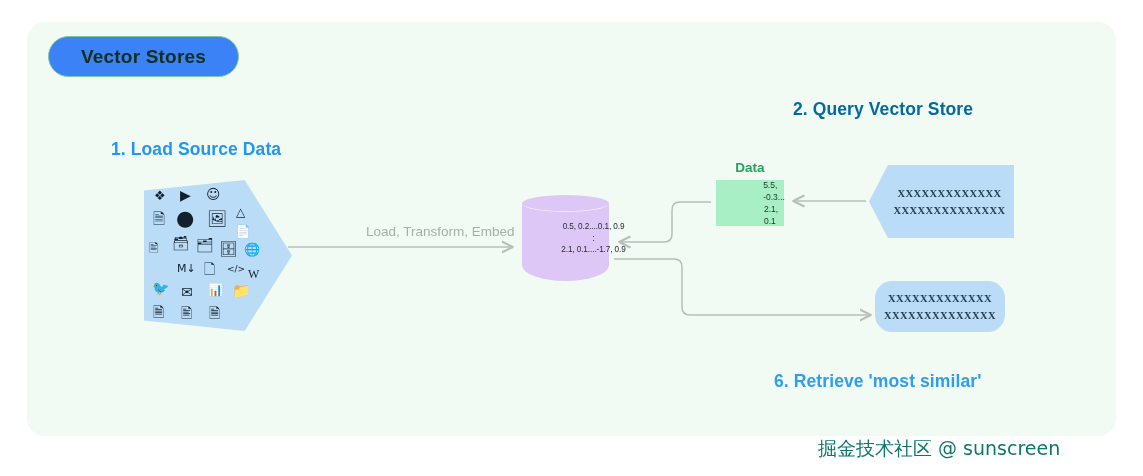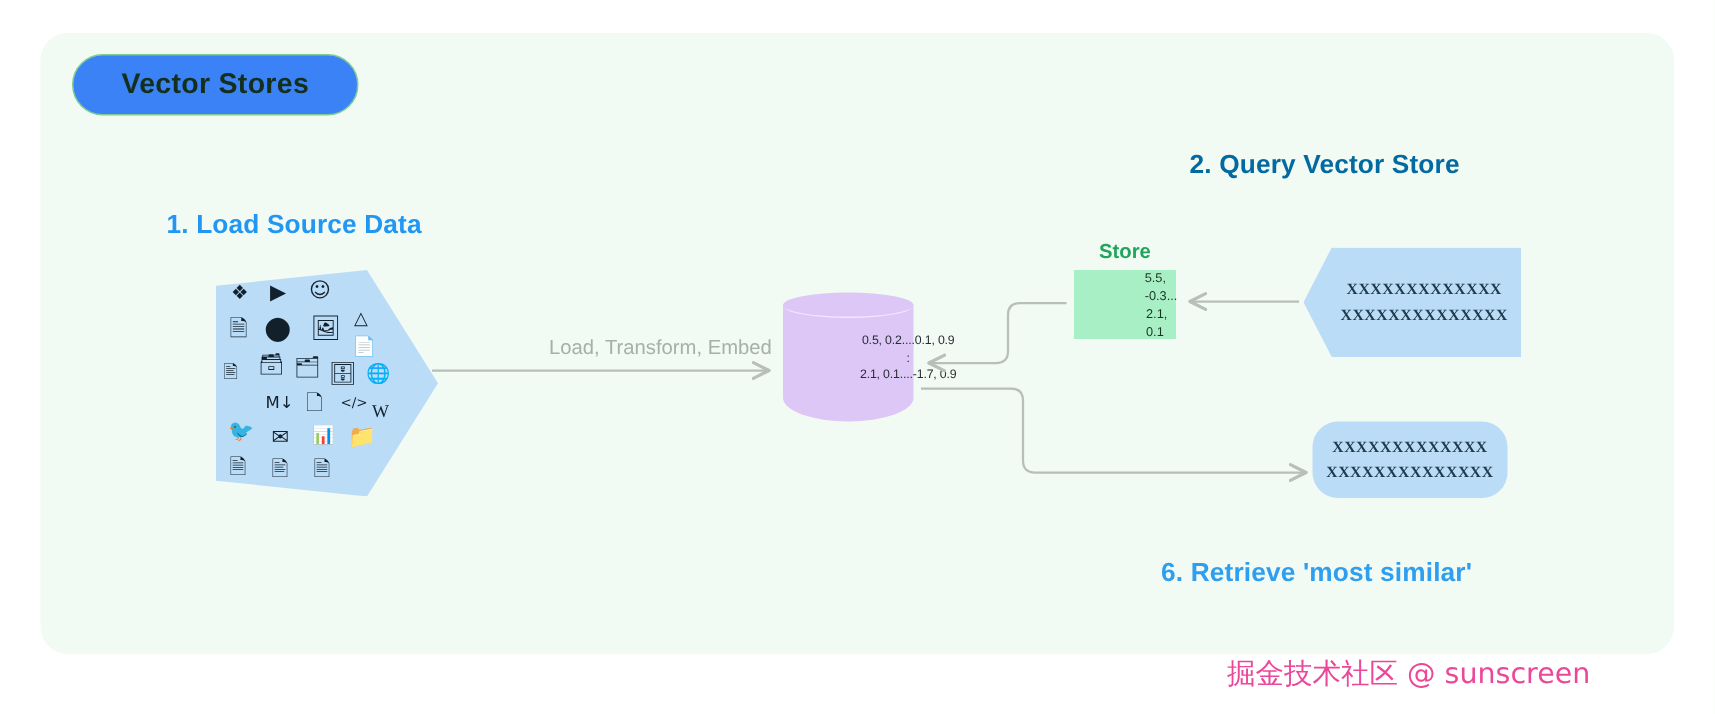--- a/index.html
+++ b/index.html
@@ -131,21 +131,21 @@
     position: absolute;
     left: 0; top: 0;
     width: 87px; height: 17px;
     background: #ddc7f7;
     border-radius: 50%;
     border-bottom: 1.5px solid #f3e9fd;
     box-sizing: border-box;
   }
   .cyl-text {
     position: absolute;
-    left: 16px; top: 26px;
+    left: 4px; top: 26px;
     width: 103px;
     text-align: center;
     font-size: 8.2px;
     color: #2b2b33;
     line-height: 11.5px;
     letter-spacing: -0.1px;
     padding-left: 16px;
   }
   .embed-box {
     position: absolute;
@@ -198,21 +198,21 @@
     letter-spacing: 0.4px;
     line-height: 17px;
     font-family: "Liberation Serif", serif;
     font-weight: bold;
   }
   .watermark {
     position: absolute;
     left: 818px;
     top: 436px;
     font-size: 19px;
-    color: #ec4899;
+    color: #0f766e;
     white-space: nowrap;
     font-family: "DejaVu Sans", sans-serif;
   }
   svg.connectors {
     position: absolute;
     left: 0; top: 0;
     width: 1143px;
     height: 476px;
     pointer-events: none;
   }
@@ -264,21 +264,21 @@
   <div class="cylinder">
     <div class="cyl-body"></div>
     <div class="cyl-top"></div>
     <div class="cyl-text">
       <div>0.5, 0.2....0.1, 0.9</div>
       <div>:</div>
       <div>2.1, 0.1....-1.7, 0.9</div>
     </div>
   </div>
 
-  <div class="embed-title">Store</div>
+  <div class="embed-title">Data</div>
   <div class="embed-box">
     <div>5.5, -0.3...</div>
     <div>2.1, 0.1</div>
   </div>
 
   <div class="query-shape">
     <div class="xrow">XXXXXXXXXXXXX</div>
     <div class="xrow">XXXXXXXXXXXXXX</div>
   </div>
 

